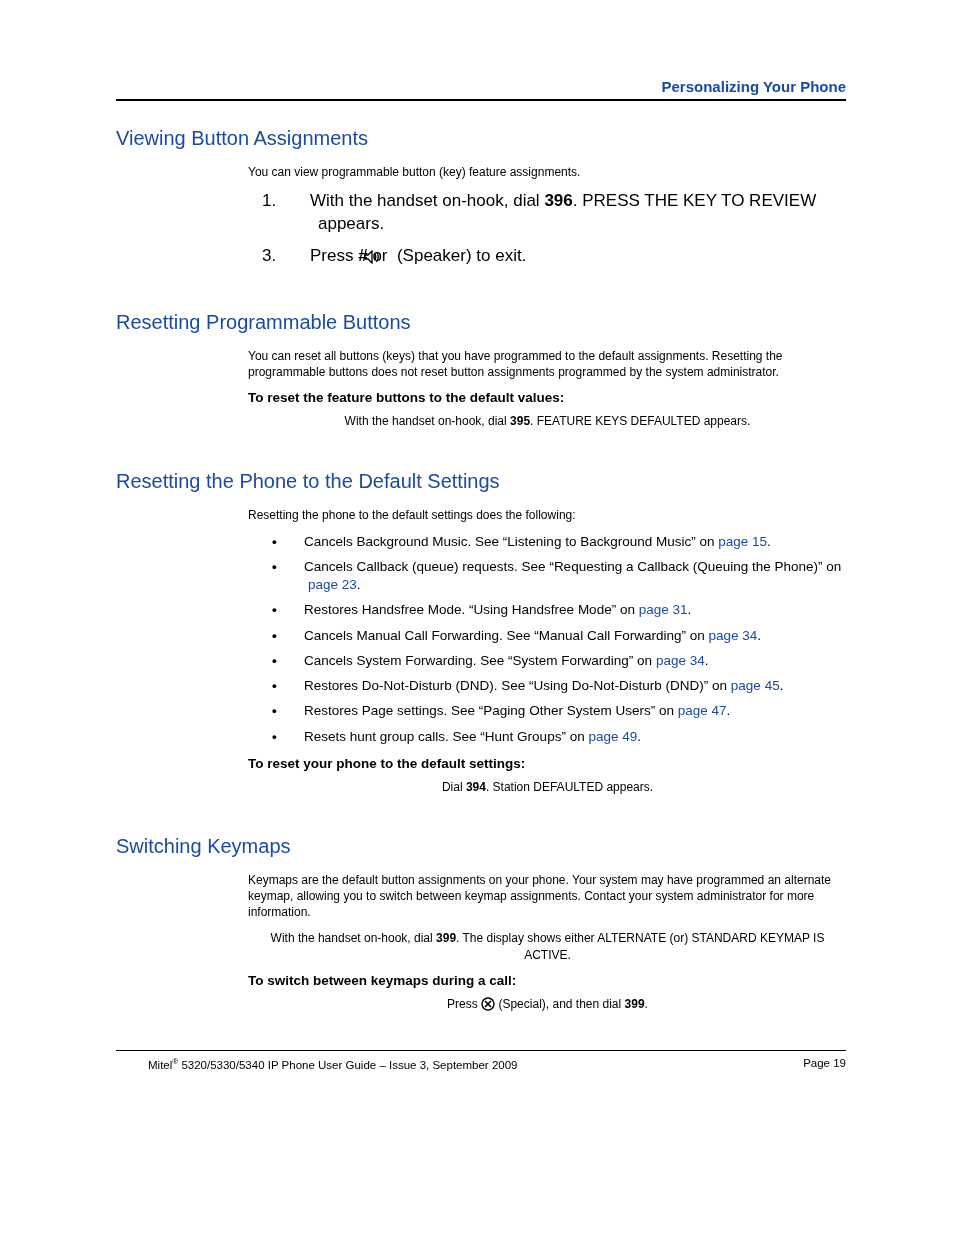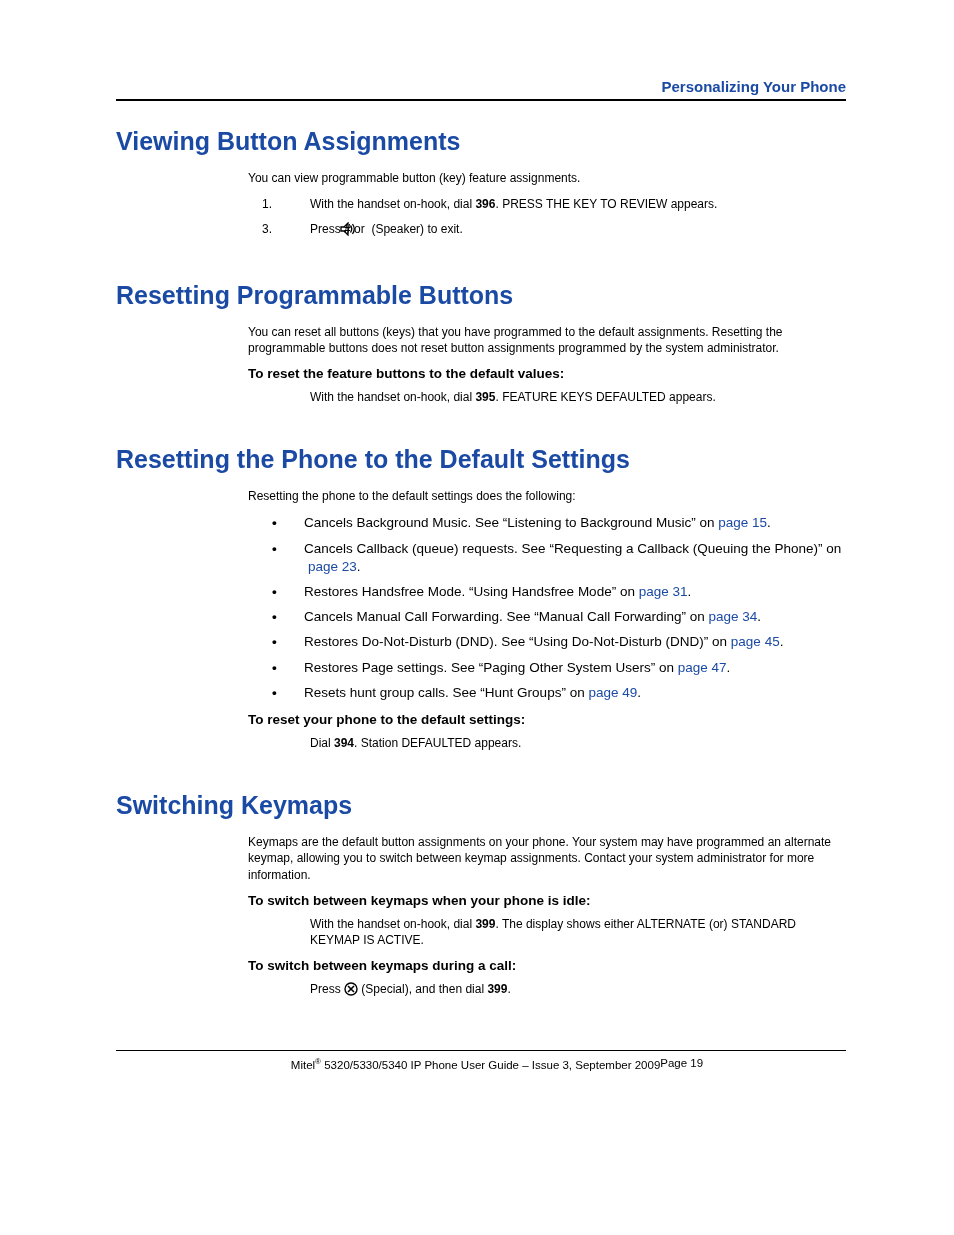--- a/index.html
+++ b/index.html
@@ -1,36 +1,36 @@
 <!DOCTYPE html>
 <html><head>
 <meta charset="utf-8">
 <style>
   * { box-sizing: border-box; margin: 0; padding: 0; }
   html, body { width: 954px; background: #fff; font-family: Arial, Helvetica, sans-serif; color: #000; }
   .page { position: relative; width: 954px; height: 1129px; padding: 78px 108px 0 116px; }
   .rule { border: 0; border-top: 2px solid #000; margin: 4px 0 0 0; }
   .chapter { color: #1a4aa4; font-weight: bold; font-size: 15px; text-align: right; margin-bottom: 4px; }
-  h1.section { color: #1a4aa4; font-weight: bold; font-size: 25px; margin-top: 26px; margin-bottom: 14px; }
+  h1.section { color: #1a4aa4; font-weight: normal; font-size: 20px; margin-top: 26px; margin-bottom: 14px; }
   .block { margin-left: 132px; }
   p.body { font-size: 12px; line-height: 1.35; margin-bottom: 10px; }
   p.sub  { font-size: 13.5px; font-weight: bold; margin: 10px 0 8px 0; }
   ol.num { list-style: none; margin-left: 42px; }
-  ol.num li { font-size: 12px; line-height: 1.35; margin-bottom: 9px; text-indent: -28px; padding-left: 28px; }
+  ol.num li { font-size: 17px; line-height: 1.35; margin-bottom: 9px; text-indent: -28px; padding-left: 28px; }
   ol.num li .n { display: inline-block; width: 20px; }
   ul.bul { list-style: none; margin-left: 42px; }
   ul.bul li { font-size: 13.5px; line-height: 1.35; margin-bottom: 7px; text-indent: -18px; padding-left: 18px; }
   ul.bul li::before { content: "\2022"; font-weight: bold; display: inline-block; width: 14px; }
-  .indent1 { margin-left: 62px; margin-right: 20px; }
+  .indent1 { margin-left: 21px; margin-right: 20px; text-align: center; }
   .link { color: #1a4aa4; }
   .b { font-weight: bold; }
   .icon { display: inline-block; vertical-align: -3px; }
   .footer { position: absolute; left: 116px; right: 108px; bottom: 58px; }
   .foot-rule { border: 0; border-top: 1px solid #000; margin-bottom: 6px; }
-  .foot-row { display: flex; justify-content: center; font-size: 11.5px; padding-left: 32px; }
+  .foot-row { display: flex; justify-content: space-between; font-size: 11.5px; padding-left: 32px; }
   .sup { font-size: 8px; vertical-align: super; }
 </style>
 </head>
 <body>
 
 <div class="page">
 
   <div class="chapter">Personalizing Your Phone</div>
   <hr class="rule">
 
@@ -55,32 +55,32 @@
   </div>
 
   <h1 class="section" style="margin-top:40px">Resetting the Phone to the Default Settings</h1>
   <div class="block">
     <p class="body">Resetting the phone to the default settings does the following:</p>
     <ul class="bul">
       <li><span>Cancels Background Music. See “Listening to Background Music” on </span><span class="link">page 15</span><span>.</span></li>
       <li><span>Cancels Callback (queue) requests. See “Requesting a Callback (Queuing the Phone)” on </span><span class="link">page 23</span><span>.</span></li>
       <li><span>Restores Handsfree Mode. “Using Handsfree Mode” on </span><span class="link">page 31</span><span>.</span></li>
       <li><span>Cancels Manual Call Forwarding. See “Manual Call Forwarding” on </span><span class="link">page 34</span><span>.</span></li>
+      <li><span>Cancels System Forwarding. See “System Forwarding” on </span><span class="link">page 34</span><span>.</span></li>
       <li><span>Restores Do-Not-Disturb (DND). See “Using Do-Not-Disturb (DND)” on </span><span class="link">page 45</span><span>.</span></li>
       <li><span>Restores Page settings. See “Paging Other System Users” on </span><span class="link">page 47</span><span>.</span></li>
       <li><span>Resets hunt group calls. See “Hunt Groups” on </span><span class="link">page 49</span><span>.</span></li>
     </ul>
     <p class="sub">To reset your phone to the default settings:</p>
     <p class="body indent1"><span>Dial </span><span class="b">394</span><span>. Station DEFAULTED appears.</span></p>
   </div>
 
   <h1 class="section" style="margin-top:40px">Switching Keymaps</h1>
   <div class="block">
     <p class="body">Keymaps are the default button assignments on your phone. Your system may have programmed an alternate keymap, allowing you to switch between keymap assignments. Contact your system administrator for more information.</p>
-    <p class="sub">To switch between keymaps when your phone is idle:</p>
     <p class="body indent1"><span>With the handset on-hook, dial </span><span class="b">399</span><span>. The display shows either ALTERNATE (or) STANDARD KEYMAP IS ACTIVE.</span></p>
     <p class="sub">To switch between keymaps during a call:</p>
     <p class="body indent1"><span>Press </span><span class="icon"><svg width="14" height="14" viewBox="0 0 14 14">
             <circle cx="7" cy="7" r="6" fill="none" stroke="#000" stroke-width="1.4"></circle>
             <path d="M4 4 L10 10 M10 4 L4 10" stroke="#000" stroke-width="1.6"></path>
           </svg></span><span> (Special), and then dial </span><span class="b">399</span><span>.</span></p>
   </div>
 
   <div class="footer">
     <hr class="foot-rule">

